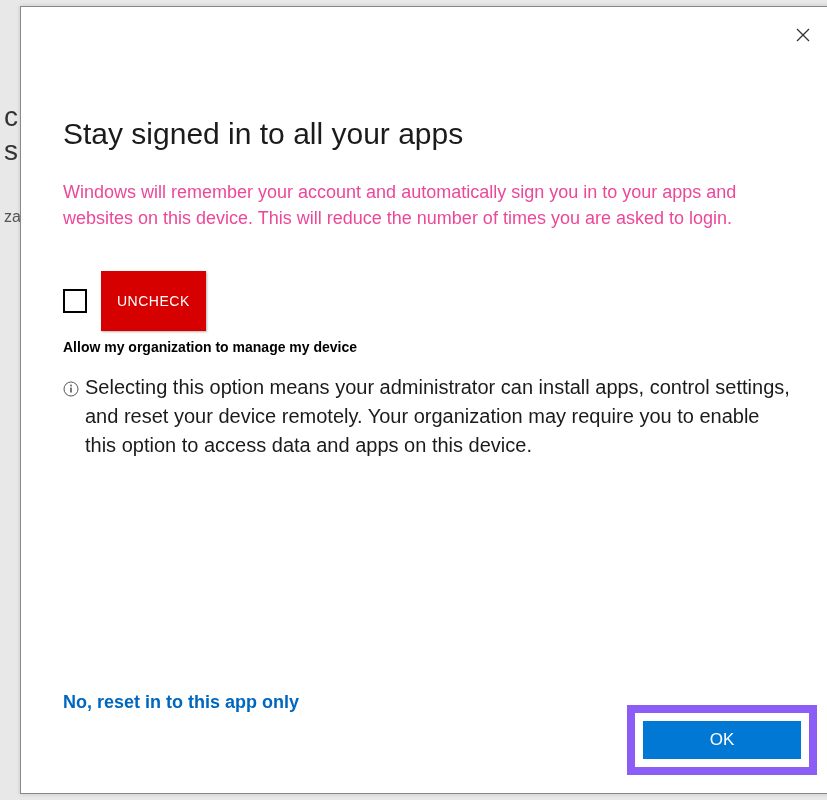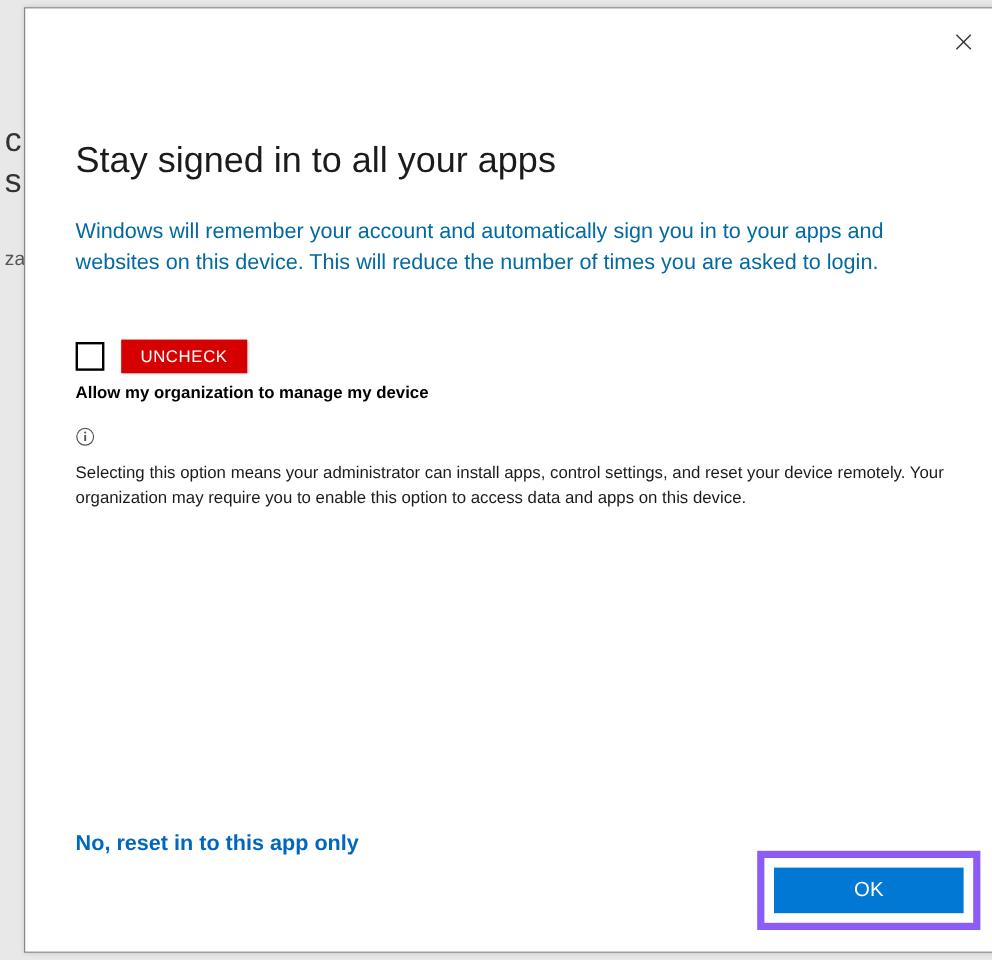--- a/index.html
+++ b/index.html
@@ -53,62 +53,61 @@
       padding: 110px 42px 0 42px;
     }
     .title {
       font-size: 30px;
       font-weight: 400;
       color: #1b1b1b;
       margin-bottom: 28px;
     }
     .description {
       font-size: 18px;
-      color: #0369a1;
+      color: #ec4899;
       line-height: 1.45;
-      margin-bottom: 52px;
+      margin-bottom: 40px;
     }
     .checkbox-row {
       display: flex;
       align-items: center;
       gap: 14px;
       margin-bottom: 8px;
     }
     .checkbox {
       width: 24px;
       height: 24px;
       border: 2px solid #000;
       background: #fff;
       cursor: pointer;
       flex-shrink: 0;
     }
     .uncheck-badge {
       background: #d70000;
       color: #fff;
       font-size: 14px;
       font-weight: 500;
-      padding: 6px 16px;
+      padding: 22px 16px;
       letter-spacing: 0.5px;
       box-shadow: 1px 1px 2px rgba(0,0,0,0.3);
     }
     .checkbox-label {
       font-size: 14px;
       font-weight: 700;
       color: #000;
       margin-bottom: 18px;
       display: block;
     }
     .info-row {
       display: flex;
       align-items: flex-start;
       gap: 6px;
-      font-size: 14px;
+      font-size: 20px;
       color: #1b1b1b;
       line-height: 1.45;
-      flex-direction: column;
     }
     .info-icon {
       flex-shrink: 0;
       margin-top: 3px;
     }
     .info-icon svg {
       width: 16px;
       height: 16px;
     }
     .link {
@@ -117,21 +116,21 @@
       bottom: 80px;
       color: #0067c0;
       font-size: 18px;
       font-weight: 700;
       cursor: pointer;
     }
     .ok-wrapper {
       position: absolute;
       right: 18px;
       bottom: 18px;
-      border: 6px solid #8b5cf6;
+      border: 8px solid #8b5cf6;
       padding: 8px;
       background: #fff;
     }
     .ok-button {
       background: #0078d4;
       color: #fff;
       border: none;
       font-size: 17px;
       width: 158px;
       height: 38px;

